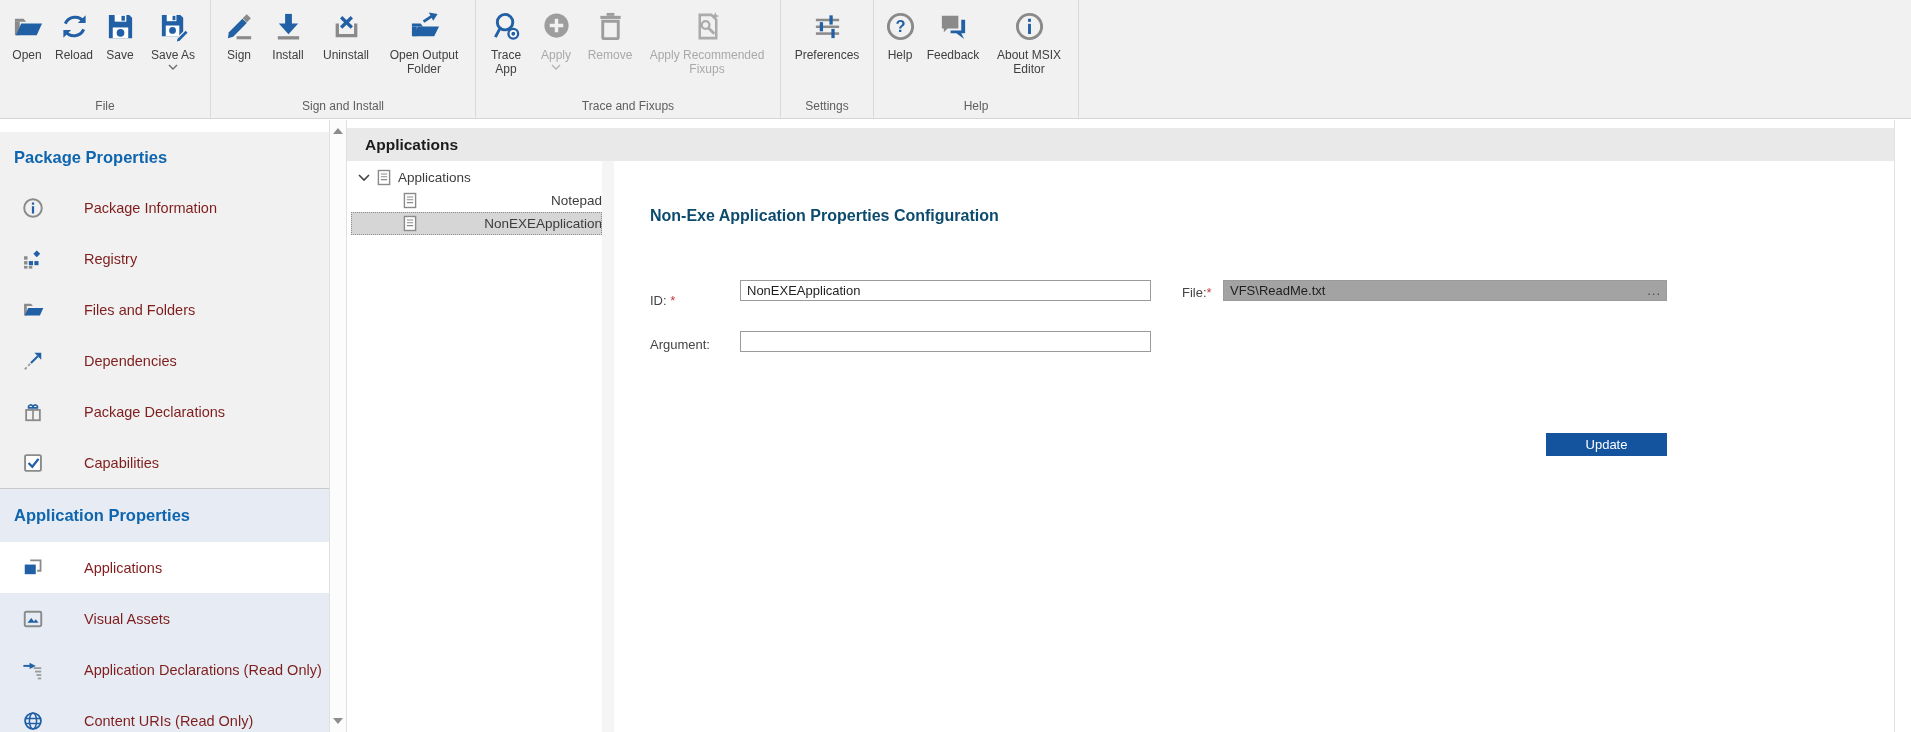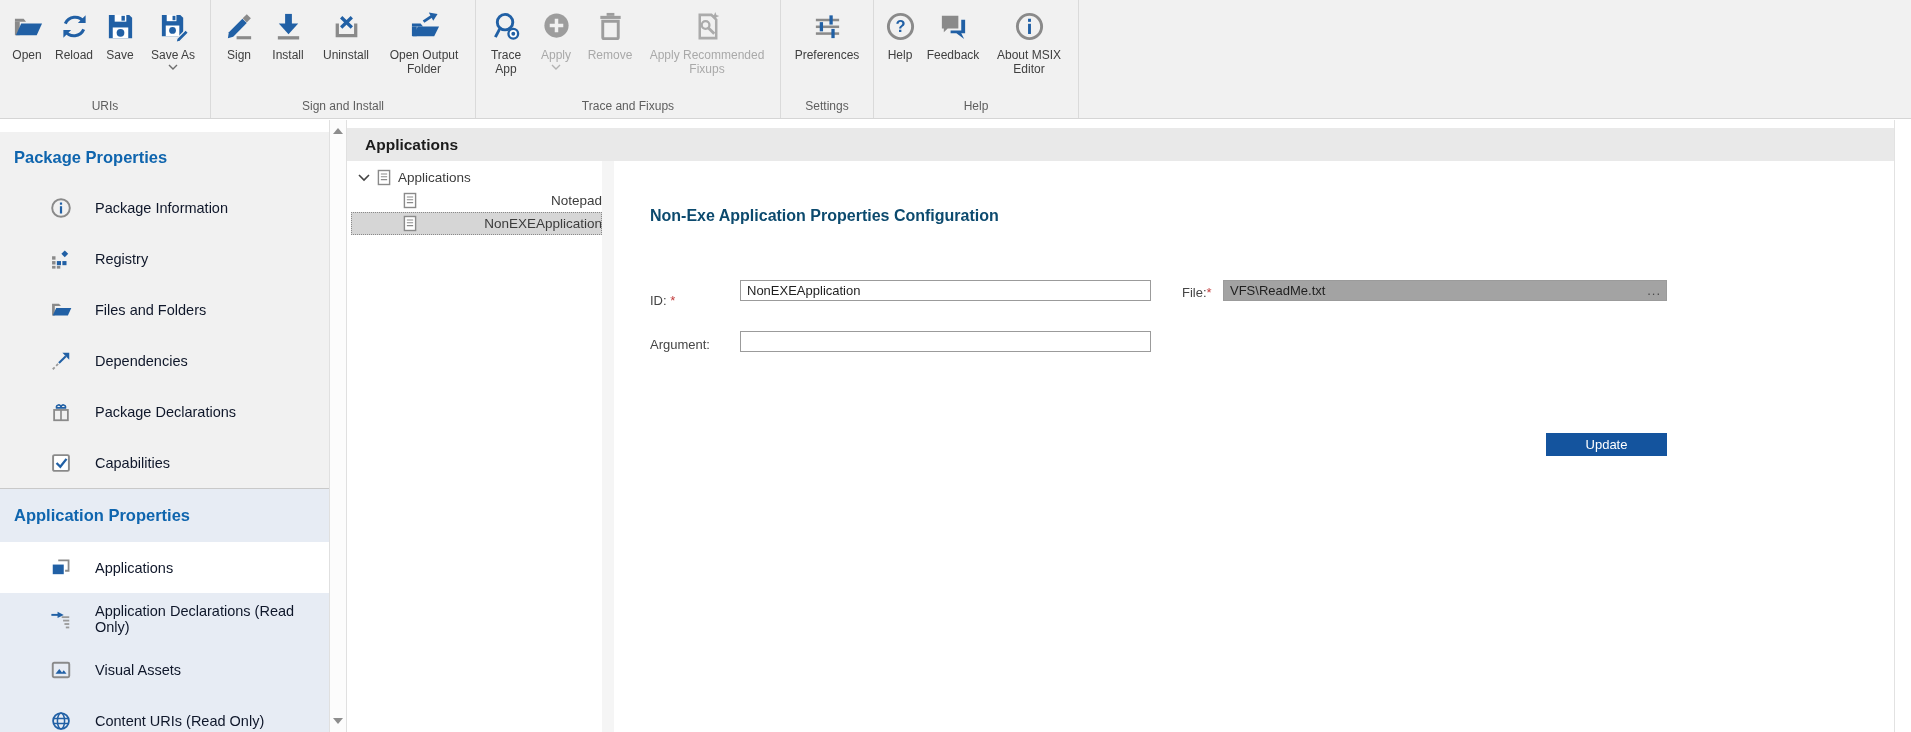--- a/index.html
+++ b/index.html
@@ -16,22 +16,22 @@
   .i32{width:31px;height:31px;}
   .rlabel{font-size:12px;color:#404040;text-align:center;line-height:1.18;margin-top:3px;}
   .rbtn.disabled .rlabel{color:#a9a9a9;}
   .chev{margin-top:2px;line-height:0;}
   .rgroup-label{height:21px;text-align:center;font-size:12px;color:#5e5e5e;line-height:19px;}
 
   
   .sidebar{position:absolute;top:124px;left:0;width:329px;height:726px;background:#f1f1f1;overflow:hidden;margin-top:8px;}
   .side-header{height:50px;display:flex;align-items:center;padding-left:14px;
                font-size:16.5px;font-weight:bold;color:#0f65ae;}
-  .side-item{height:51px;display:flex;align-items:center;padding-left:50px;gap:23px;
-             font-size:14.5px;color:#0f172a;cursor:pointer;}
+  .side-item{height:51px;display:flex;align-items:center;padding-left:22px;gap:40px;
+             font-size:14.5px;color:#7f1d1d;cursor:pointer;}
   .side-item.selected{background:#ffffff;}
   .i22{width:22px;height:22px;flex:0 0 22px;}
   .side-sec2{background:#e7ecf4;border-top:1px solid #c9c9c9;}
   .side-sec2 .side-header{height:53px;}
 
   
   .side-scroll{position:absolute;top:120px;left:329px;width:18px;height:612px;background:#fcfcfc;
                border-left:1px solid #e0e0e0;border-right:1px solid #e0e0e0;box-sizing:border-box;}
   .tri-up{width:0;height:0;border-left:5px solid transparent;border-right:5px solid transparent;
           border-bottom:6px solid #8d8d8d;margin:8px auto 0;}
@@ -124,21 +124,21 @@
               </svg>
           </span>
           <span class="rlabel">Save As</span>
           <span class="chev">
             <svg width="10" height="6" viewBox="0 0 10 6">
                 <path d="M1 1l4 4 4-4" stroke="#6d6d6d" stroke-width="1.4" fill="none"></path>
               </svg>
           </span>
         </div>
       </div>
-      <div class="rgroup-label">URIs</div>
+      <div class="rgroup-label">File</div>
     </div>
 
     <div class="rgroup">
       <div class="rbuttons">
         <div class="rbtn" style="width:46px">
           <span class="ricon">
             <svg class="i32" viewBox="0 0 32 32">
                 <path d="M5 22L19 8l4.5 4.5L9.5 26.5 4 28z" fill="#2160a5"></path>
                 <rect x="20.5" y="4.5" width="6" height="6" transform="rotate(45 23.5 7.5)" fill="#8a8a8a"></rect>
                 <rect x="13" y="26" width="15" height="3.2" fill="#8a8a8a"></rect>
@@ -369,45 +369,45 @@
         <span class="i22">
           <svg viewBox="0 0 32 32" width="22" height="22">
               <path d="M12 5h15v15h-5" fill="none" stroke="#8a8a8a" stroke-width="2.6"></path>
               <rect x="4" y="11" width="16" height="14" fill="#2160a5"></rect>
             </svg>
         </span>
         <span>Applications</span>
       </div>
       <div class="side-item">
         <span class="i22">
+          <svg viewBox="0 0 32 32" width="22" height="22" fill="none">
+              <rect x="4" y="5.5" width="24" height="21" rx="2" stroke="#8a8a8a" stroke-width="2.8"></rect>
+              <path d="M8 21.5l5.5-7 4 5 2.5-3 4 5z" fill="#2160a5"></path>
+            </svg>
+        </span>
+        <span>Visual Assets</span>
+      </div>
+      <div class="side-item">
+        <span class="i22">
           <svg viewBox="0 0 32 32" width="22" height="22">
               <path d="M2 10h10" stroke="#2160a5" stroke-width="2.8"></path>
               <path d="M11 5.5L20 10l-9 4.5z" fill="#2160a5"></path>
               <g fill="#9a9a9a">
                 <rect x="17" y="12" width="11" height="2.6"></rect>
                 <rect x="19" y="17" width="9" height="2.6"></rect>
                 <rect x="21" y="22" width="7" height="2.6"></rect>
                 <rect x="23" y="27" width="5" height="2.6"></rect>
               </g>
             </svg>
         </span>
         <span>Application Declarations (Read Only)</span>
       </div>
       <div class="side-item">
         <span class="i22">
           <svg viewBox="0 0 32 32" width="22" height="22" fill="none">
-              <rect x="4" y="5.5" width="24" height="21" rx="2" stroke="#8a8a8a" stroke-width="2.8"></rect>
-              <path d="M8 21.5l5.5-7 4 5 2.5-3 4 5z" fill="#2160a5"></path>
-            </svg>
-        </span>
-        <span>Visual Assets</span>
-      </div>
-      <div class="side-item">
-        <span class="i22">
-          <svg viewBox="0 0 32 32" width="22" height="22" fill="none">
               <circle cx="16" cy="16" r="11.5" stroke="#2160a5" stroke-width="2.6"></circle>
               <ellipse cx="16" cy="16" rx="5.2" ry="11.5" stroke="#2160a5" stroke-width="2.2"></ellipse>
               <path d="M5 12.5h22M5 19.5h22" stroke="#2160a5" stroke-width="2.2"></path>
             </svg>
         </span>
         <span>Content URIs (Read Only)</span>
       </div>
     </div>
   </nav>
 

